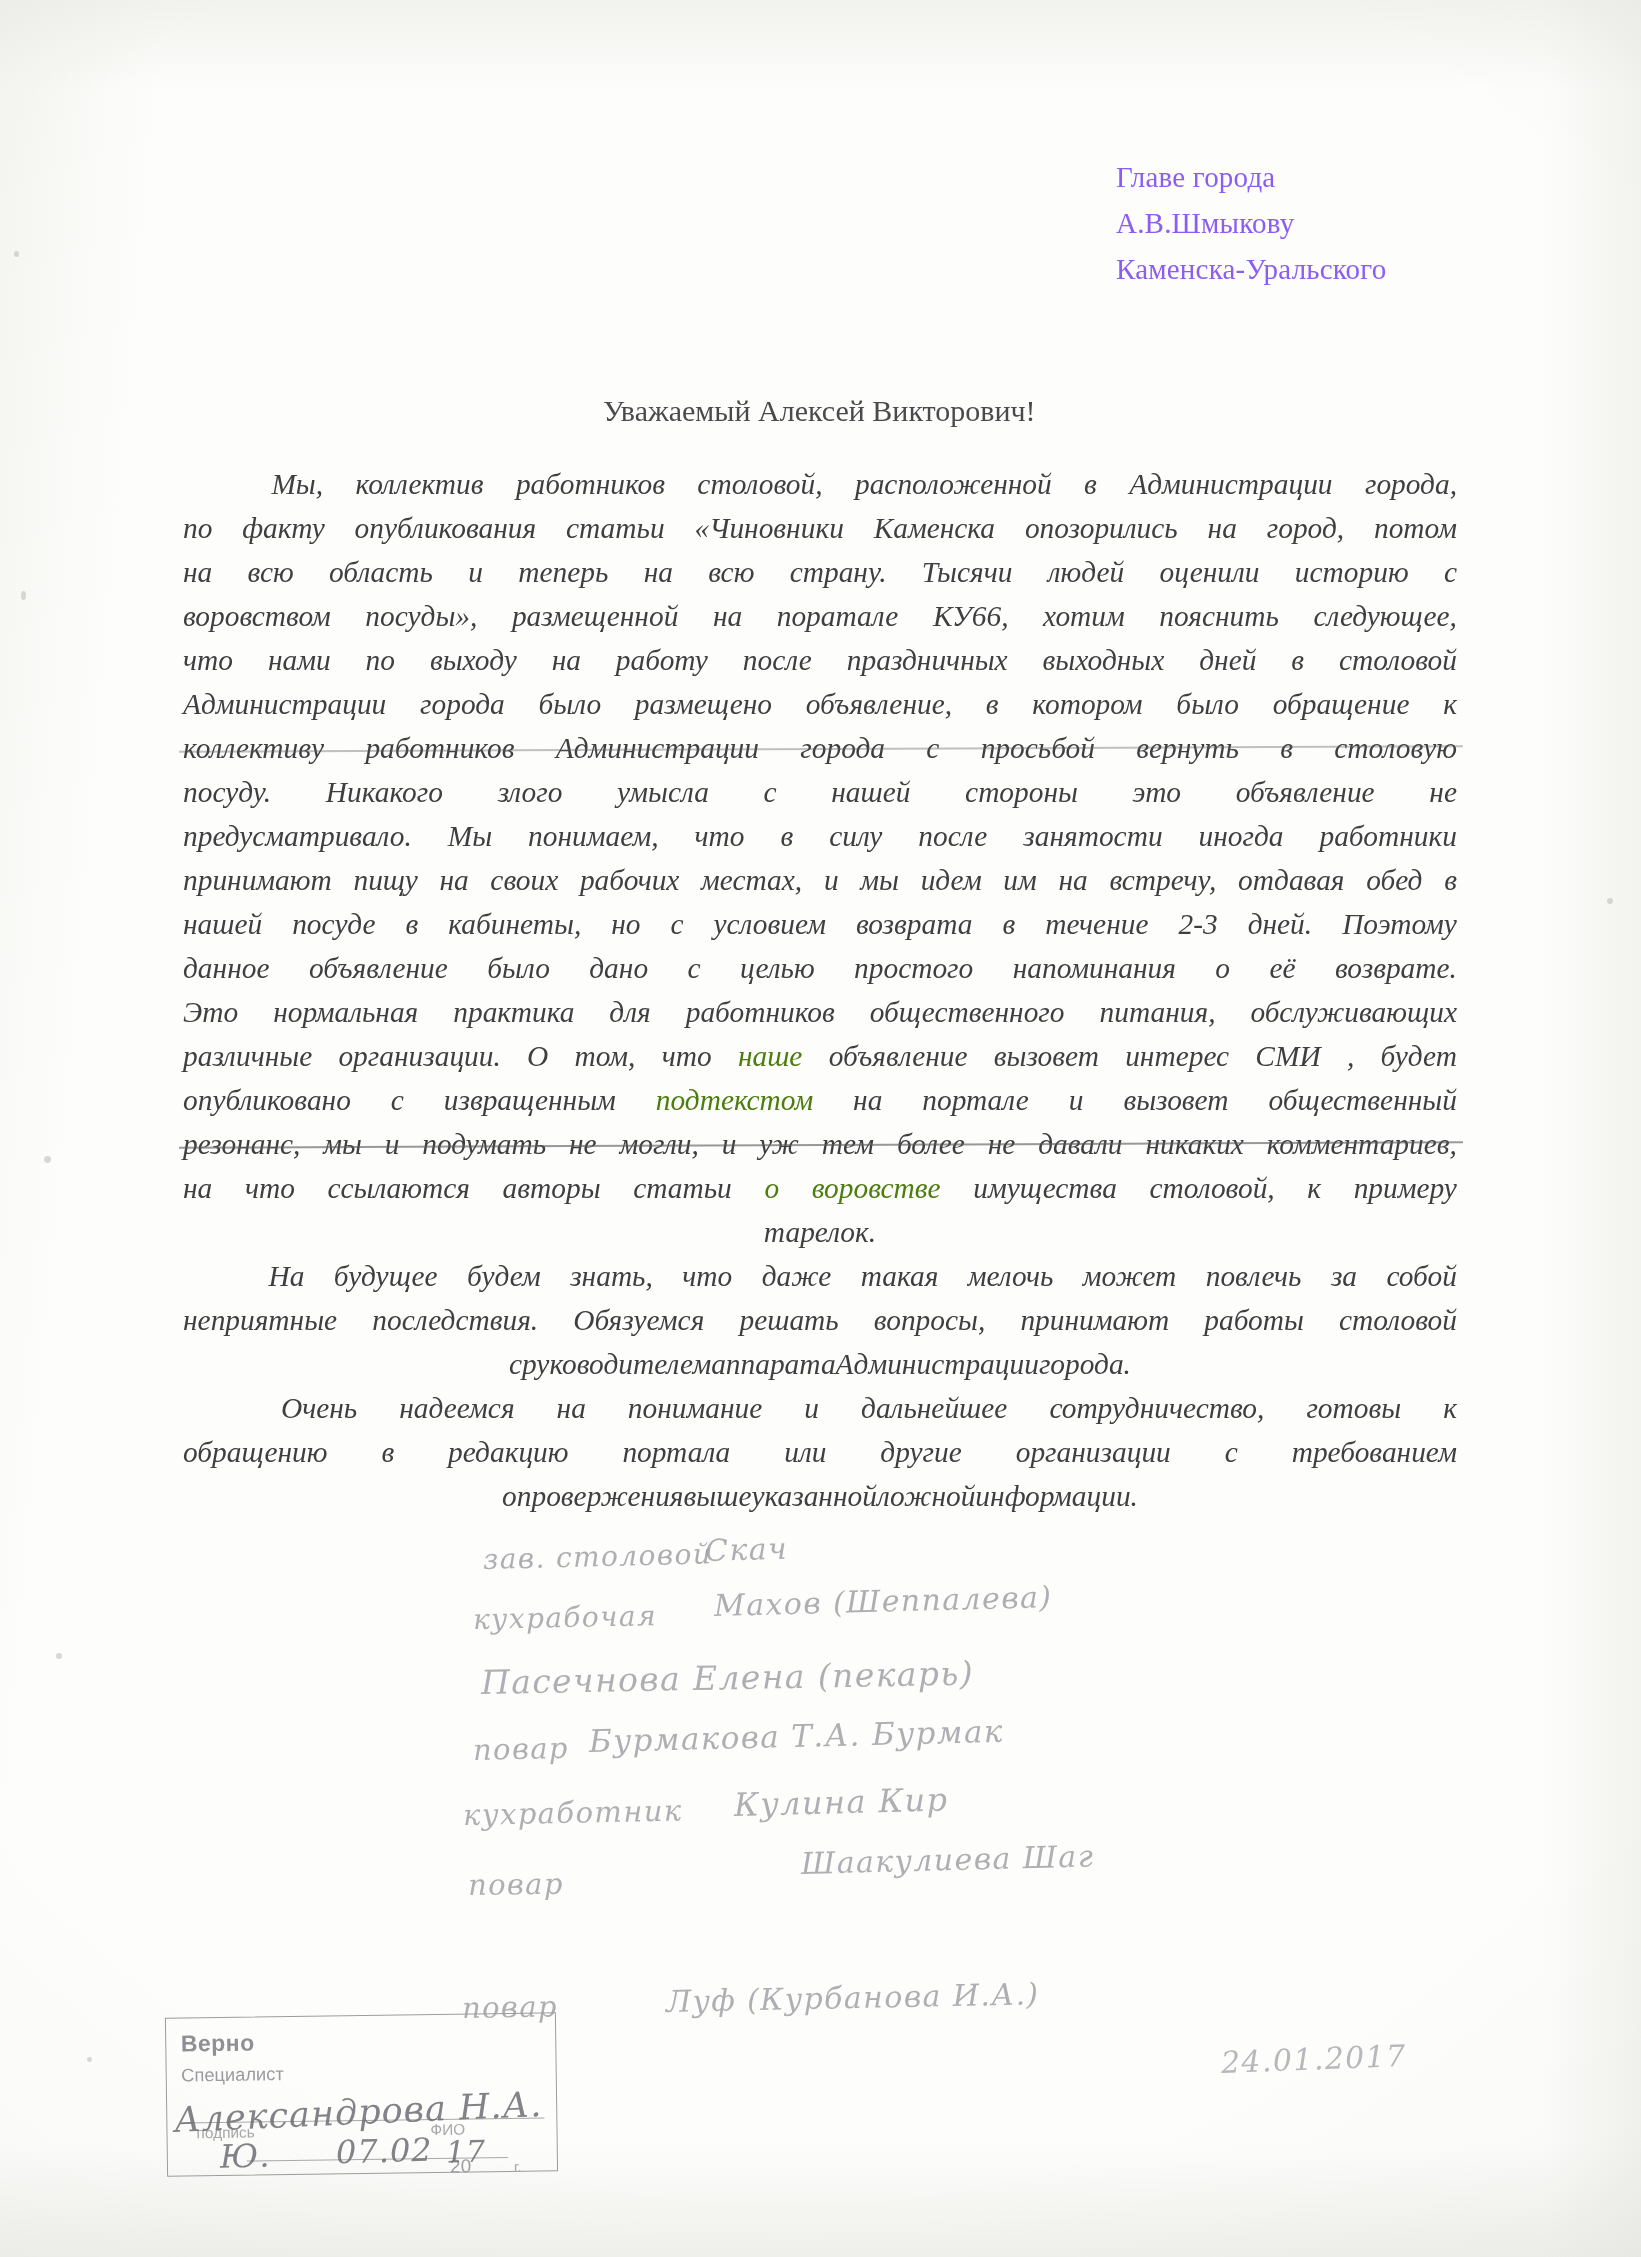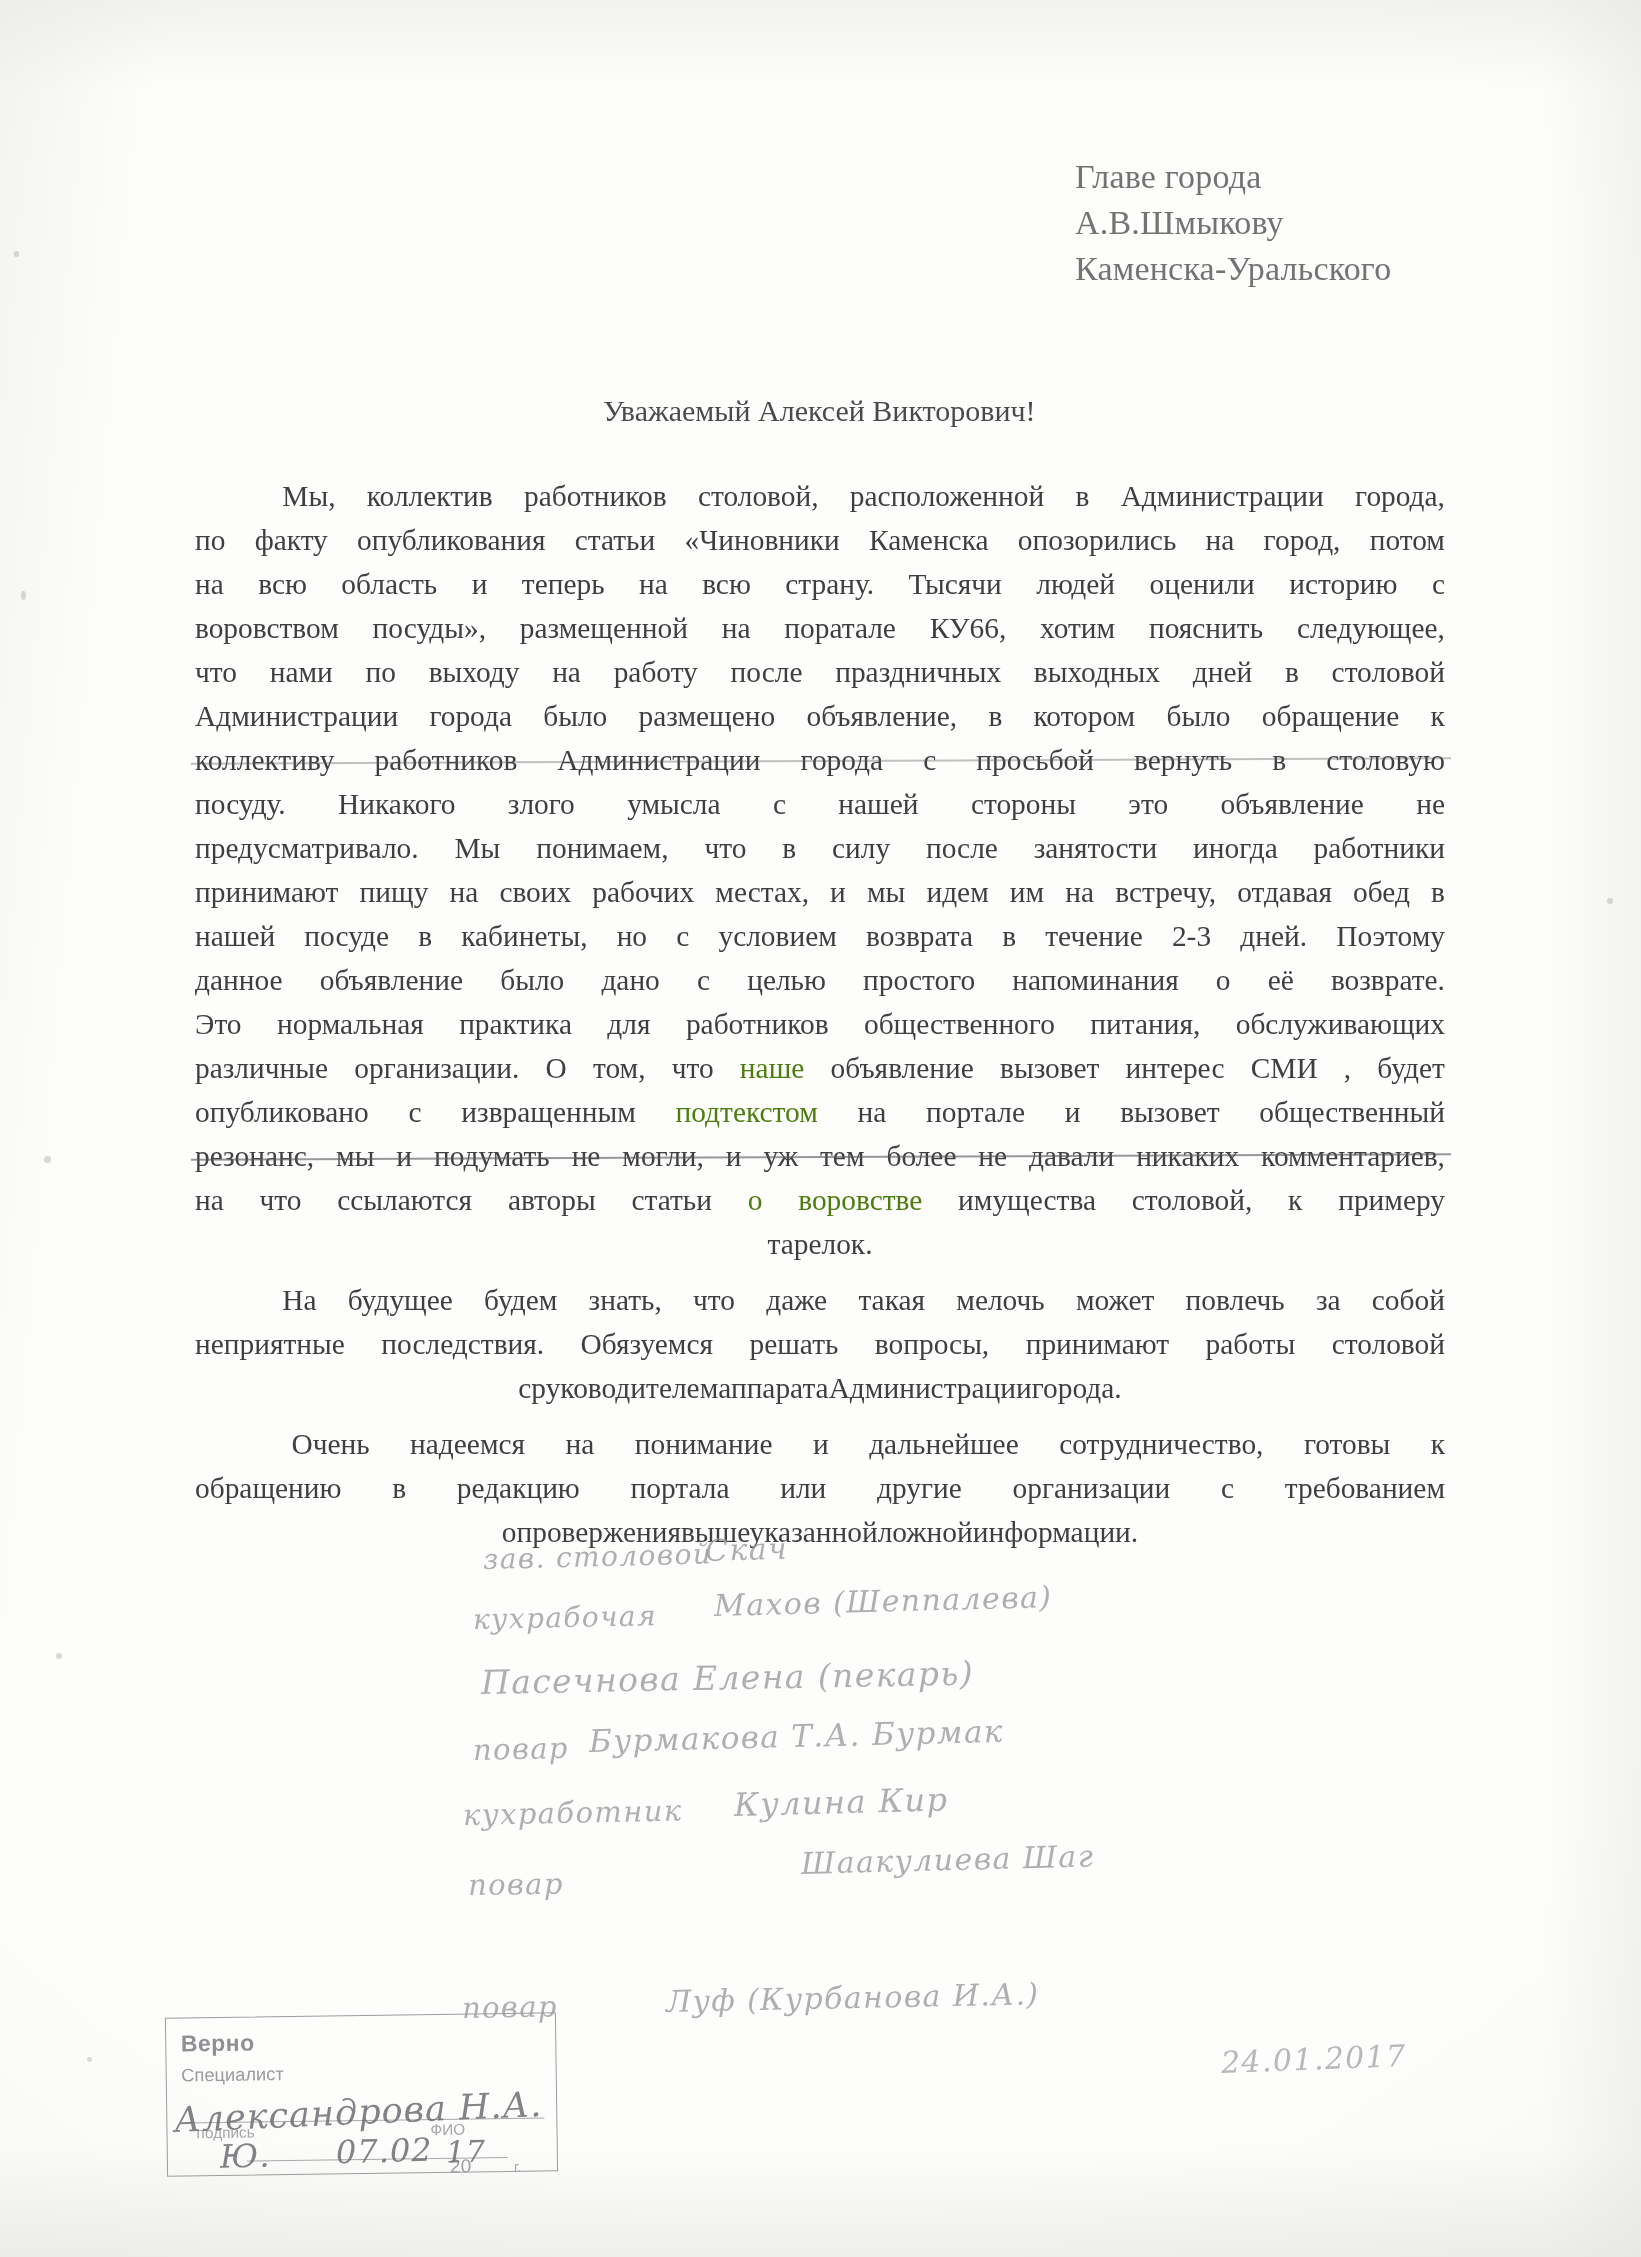--- a/index.html
+++ b/index.html
@@ -24,26 +24,26 @@
       linear-gradient(0deg, rgba(228,228,224,0.55) 0%, rgba(255,255,255,0) 5%),
       linear-gradient(180deg, rgba(230,230,226,0.5) 0%, rgba(255,255,255,0) 4%);
     pointer-events:none;
   }
   
   .speck{position:absolute;background:#b9b9b4;border-radius:50%;opacity:.55;}
 
   
   #addressee{
     position:absolute;
-    left:1075px;
+    left:1116px;
     top:154px;
     width:502px;
-    font-size:34px;
+    font-size:29px;
     line-height:46px;
-    color:#737373;
+    color:#8b5cf6;
     letter-spacing:0.2px;
   }
   #addressee div{white-space:nowrap;}
 
   
   #salutation{
     position:absolute;
     left:603px;
     top:394px;
     font-size:30px;
@@ -55,21 +55,21 @@
   #body-text{
     position:absolute;
     left:183px;
     top:462px;
     width:1274px;
     font-size:29.4px;
     line-height:44px;
     color:#3f3f42;
     text-align:justify;
   }
-  .para{margin:12px;}
+  .para{margin:0;font-style:italic;}
   .line{
     display:flex;
     white-space:pre;
     height:44px;
     align-items:baseline;
   }
   .line.just{justify-content:space-between;}
   .line.last{justify-content:center;}
   .line .w{display:inline-block;}
   .indent{display:inline-block;width:56px;flex:0 0 56px;}

